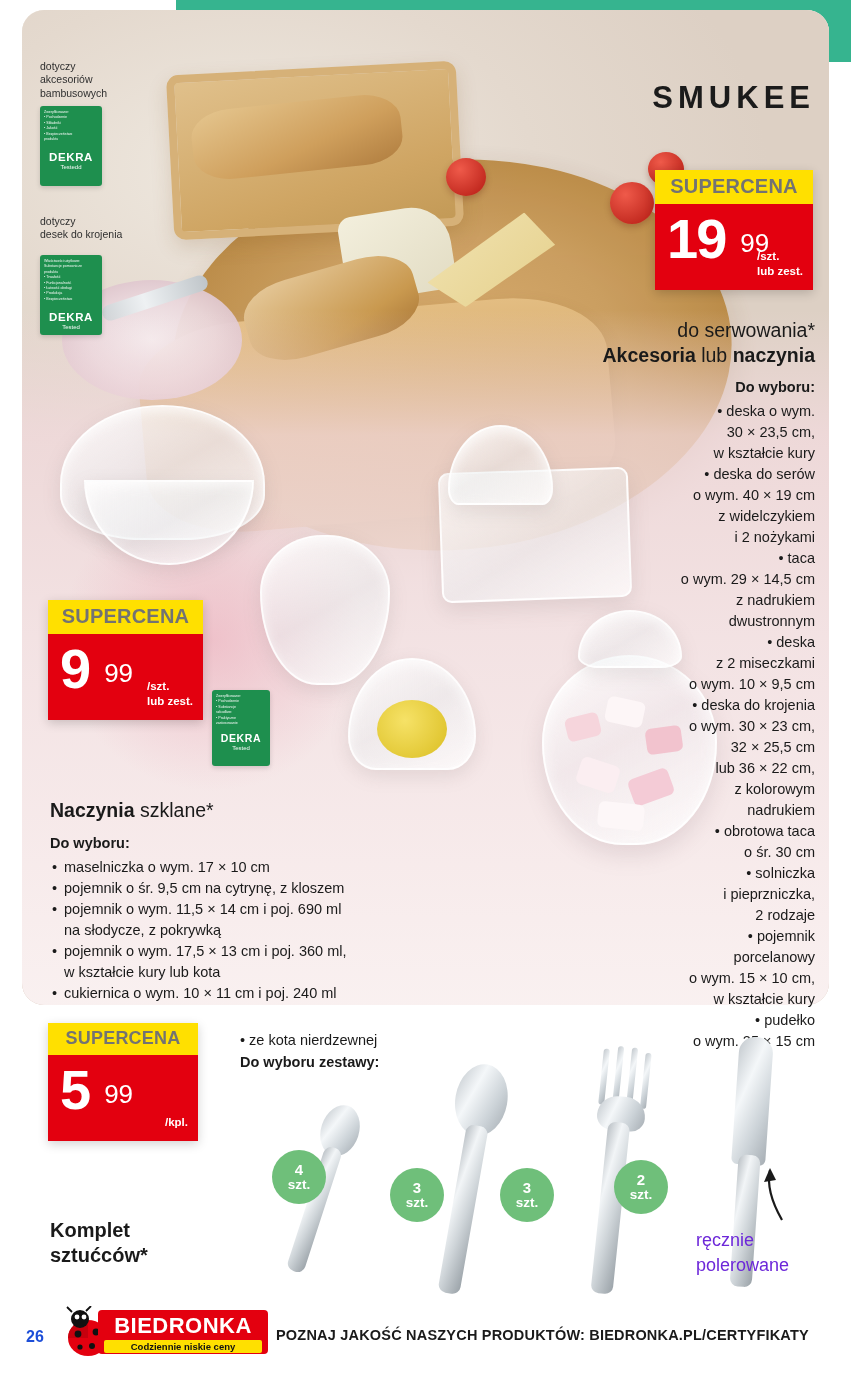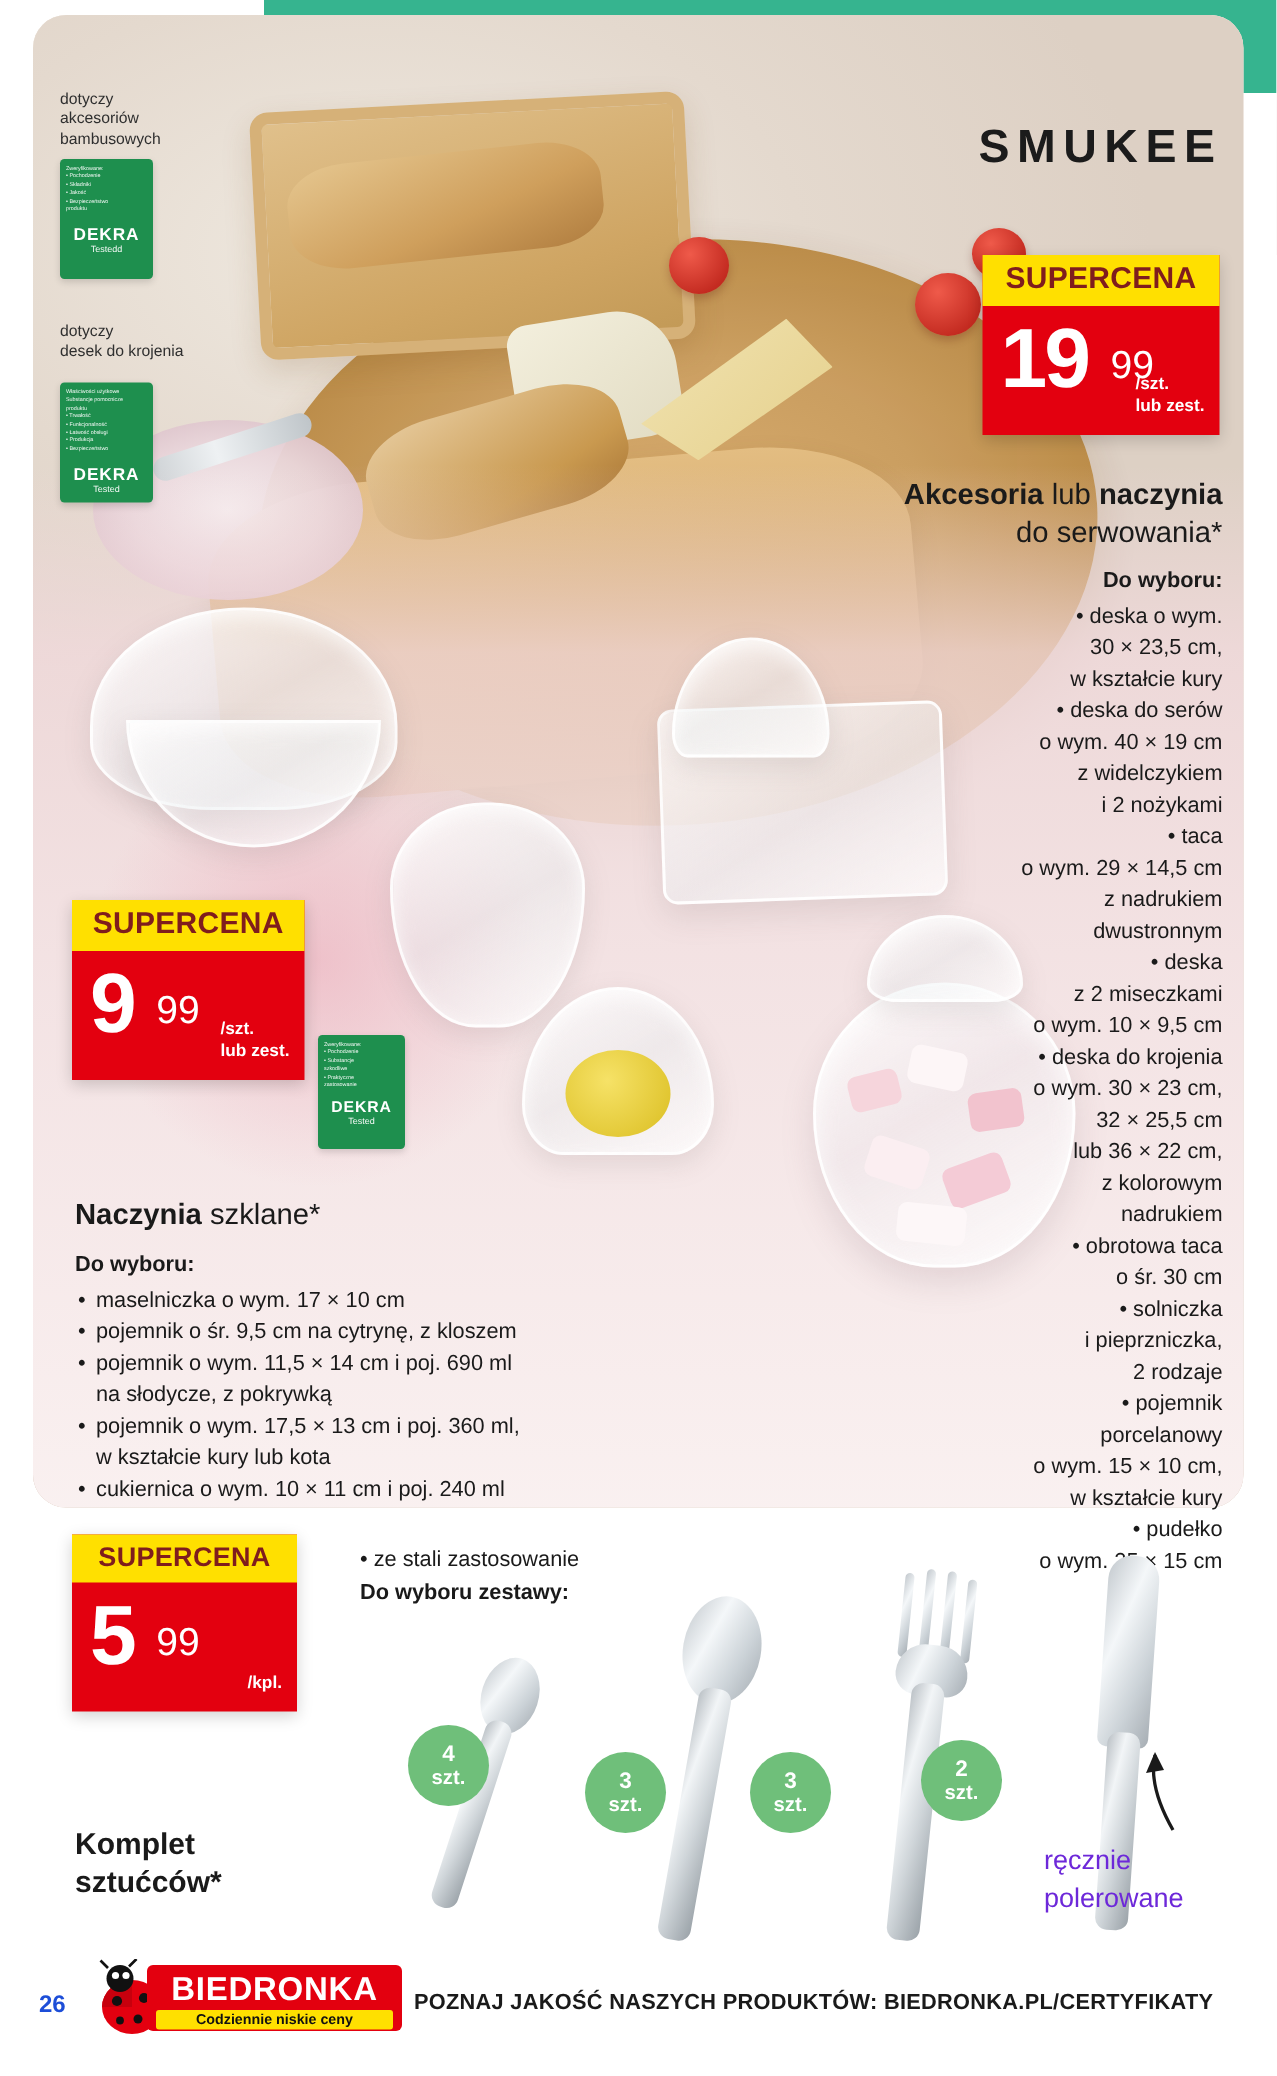--- a/index.html
+++ b/index.html
@@ -213,21 +213,21 @@
 
   
   .price-block {
     position: absolute;
     width: 155px;
     background: #e3000f;
     box-shadow: 0 3px 10px rgba(0,0,0,0.18);
   }
   .price-block .sc {
     background: #ffe000;
-    color: #7f1d1d;
+    color: #737373;
     font-size: 20px;
     font-weight: 800;
     text-align: center;
     padding: 5px 0 6px;
     letter-spacing: 0.2px;
   }
   .price-block .amount {
     position: relative;
     color: #fff;
     padding: 10px 12px 12px;
@@ -478,24 +478,24 @@
     <div class="amount">
       <span class="main-num">19</span><span class="cents">99</span>
       <div class="unit">
         <div>/szt.</div>
         <div>lub zest.</div>
       </div>
     </div>
   </div>
 
   <div class="prod-title" style="right:36px; top:318px; text-align:right; width:330px;">
+    <div>do serwowania*</div>
     <div>
       <b>Akcesoria</b><span> lub </span><b>naczynia</b>
     </div>
-    <div>do serwowania*</div>
   </div>
 
   <div class="spec right" style="right:36px; top:377px; width:250px;">
     <span class="hdr">Do wyboru:</span>
     <ul>
       <li>• deska o wym.</li>
       <li>30 × 23,5 cm,</li>
       <li>w kształcie kury</li>
       <li>• deska do serów</li>
       <li>o wym. 40 × 19 cm</li>
@@ -562,21 +562,21 @@
     <div class="sc">SUPERCENA</div>
     <div class="amount">
       <span class="main-num">5</span><span class="cents">99</span>
       <div class="unit">
         <div>/kpl.</div>
       </div>
     </div>
   </div>
 
   <div class="cutlery-note">
-    <div class="bullet">ze stali zastosowanie</div>
+    <div class="bullet">ze kota nierdzewnej</div>
     <div class="strong">Do wyboru zestawy:</div>
   </div>
 
   <div class="utensil" style="left:330px; top:1100px; transform:rotate(18deg);">
     <div class="u-head" style="left:0; top:0; width:38px; height:52px; border-radius:50%/50%;"></div>
     <div class="u-handle" style="left:10px; top:44px; width:18px; height:130px;"></div>
   </div>
   <div class="utensil" style="left:462px; top:1060px; transform:rotate(10deg);">
     <div class="u-head" style="left:0; top:0; width:52px; height:72px; border-radius:50%/50%;"></div>
     <div class="u-handle" style="left:16px; top:62px; width:22px; height:170px;"></div>

